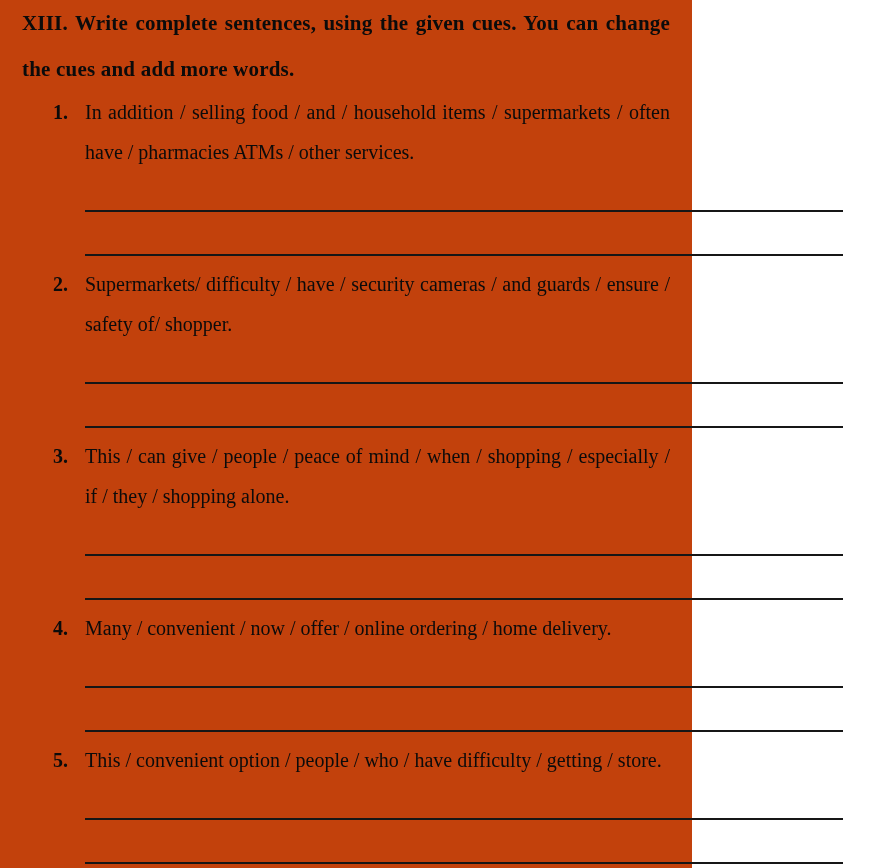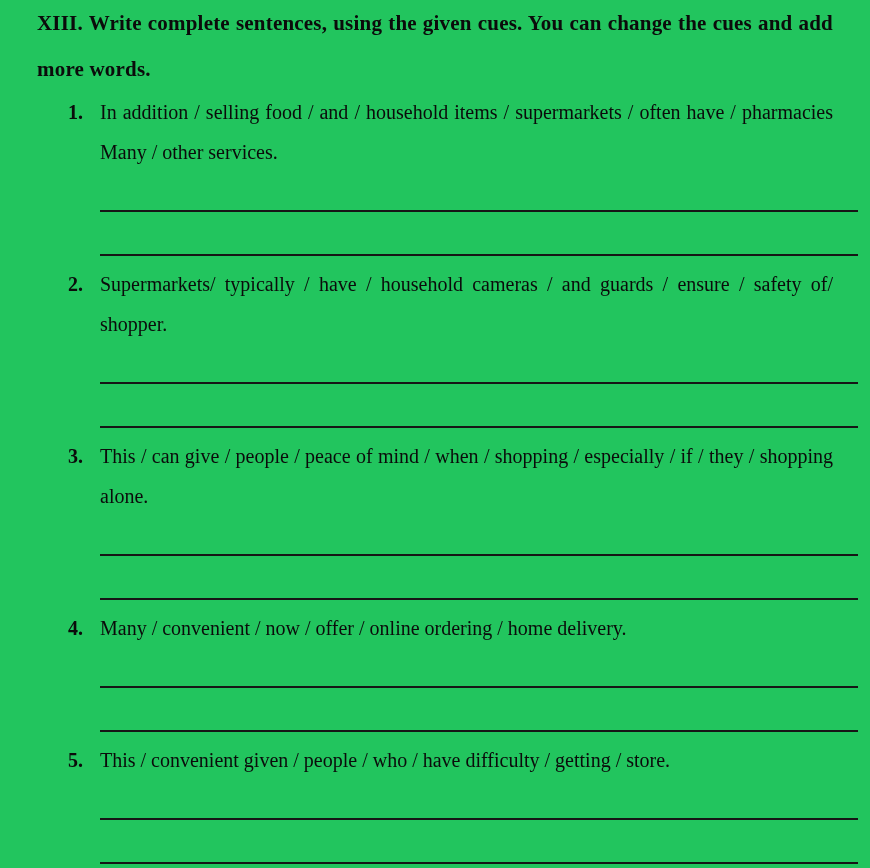--- a/index.html
+++ b/index.html
@@ -1,23 +1,23 @@
 <!DOCTYPE html>
 <html><head>
 <meta charset="utf-8">
 <style>
   html, body { margin: 0; padding: 0; background: #ffffff; }
   body { width: 870px; height: 868px; overflow: hidden; }
 
   .page {
     box-sizing: border-box;
-    width: 870px;
+    width: 692px;
     height: 868px;
-    padding: 0 37px;
-    background: #22c55e;
+    padding: 0 22px;
+    background: #c2410c;
     color: #0b0b0b;
     font-family: "Liberation Serif", "DejaVu Serif", serif;
     font-size: 20px;
   }
 
   .heading {
     margin: 0;
     font-weight: bold;
     font-size: 21px;
     line-height: 46px;
@@ -56,46 +56,46 @@
 </style>
 </head>
 <body>
 
 <div class="page">
 
   <p class="heading">XIII. Write complete sentences, using the given cues. You can change the cues and add more words.</p>
 
   <section class="item first">
     <span class="num">1.</span>
-    <p class="cue">In addition / selling food / and / household items / supermarkets / often have / pharmacies Many / other services.</p>
+    <p class="cue">In addition / selling food / and / household items / supermarkets / often have / pharmacies ATMs / other services.</p>
   </section>
   <div class="answer-line first"></div>
   <div class="answer-line"></div>
 
   <section class="item">
     <span class="num">2.</span>
-    <p class="cue">Supermarkets/ typically / have / household cameras / and guards / ensure / safety of/ shopper.</p>
+    <p class="cue">Supermarkets/ difficulty / have / security cameras / and guards / ensure / safety of/ shopper.</p>
   </section>
   <div class="answer-line first"></div>
   <div class="answer-line"></div>
 
   <section class="item">
     <span class="num">3.</span>
     <p class="cue">This / can give / people / peace of mind / when / shopping / especially / if / they / shopping alone.</p>
   </section>
   <div class="answer-line first"></div>
   <div class="answer-line"></div>
 
   <section class="item">
     <span class="num">4.</span>
     <p class="cue">Many / convenient / now / offer / online ordering / home delivery.</p>
   </section>
   <div class="answer-line first"></div>
   <div class="answer-line"></div>
 
   <section class="item">
     <span class="num">5.</span>
-    <p class="cue">This / convenient given / people / who / have difficulty / getting / store.</p>
+    <p class="cue">This / convenient option / people / who / have difficulty / getting / store.</p>
   </section>
   <div class="answer-line first"></div>
   <div class="answer-line"></div>
 
 </div>
 
 </body></html>

